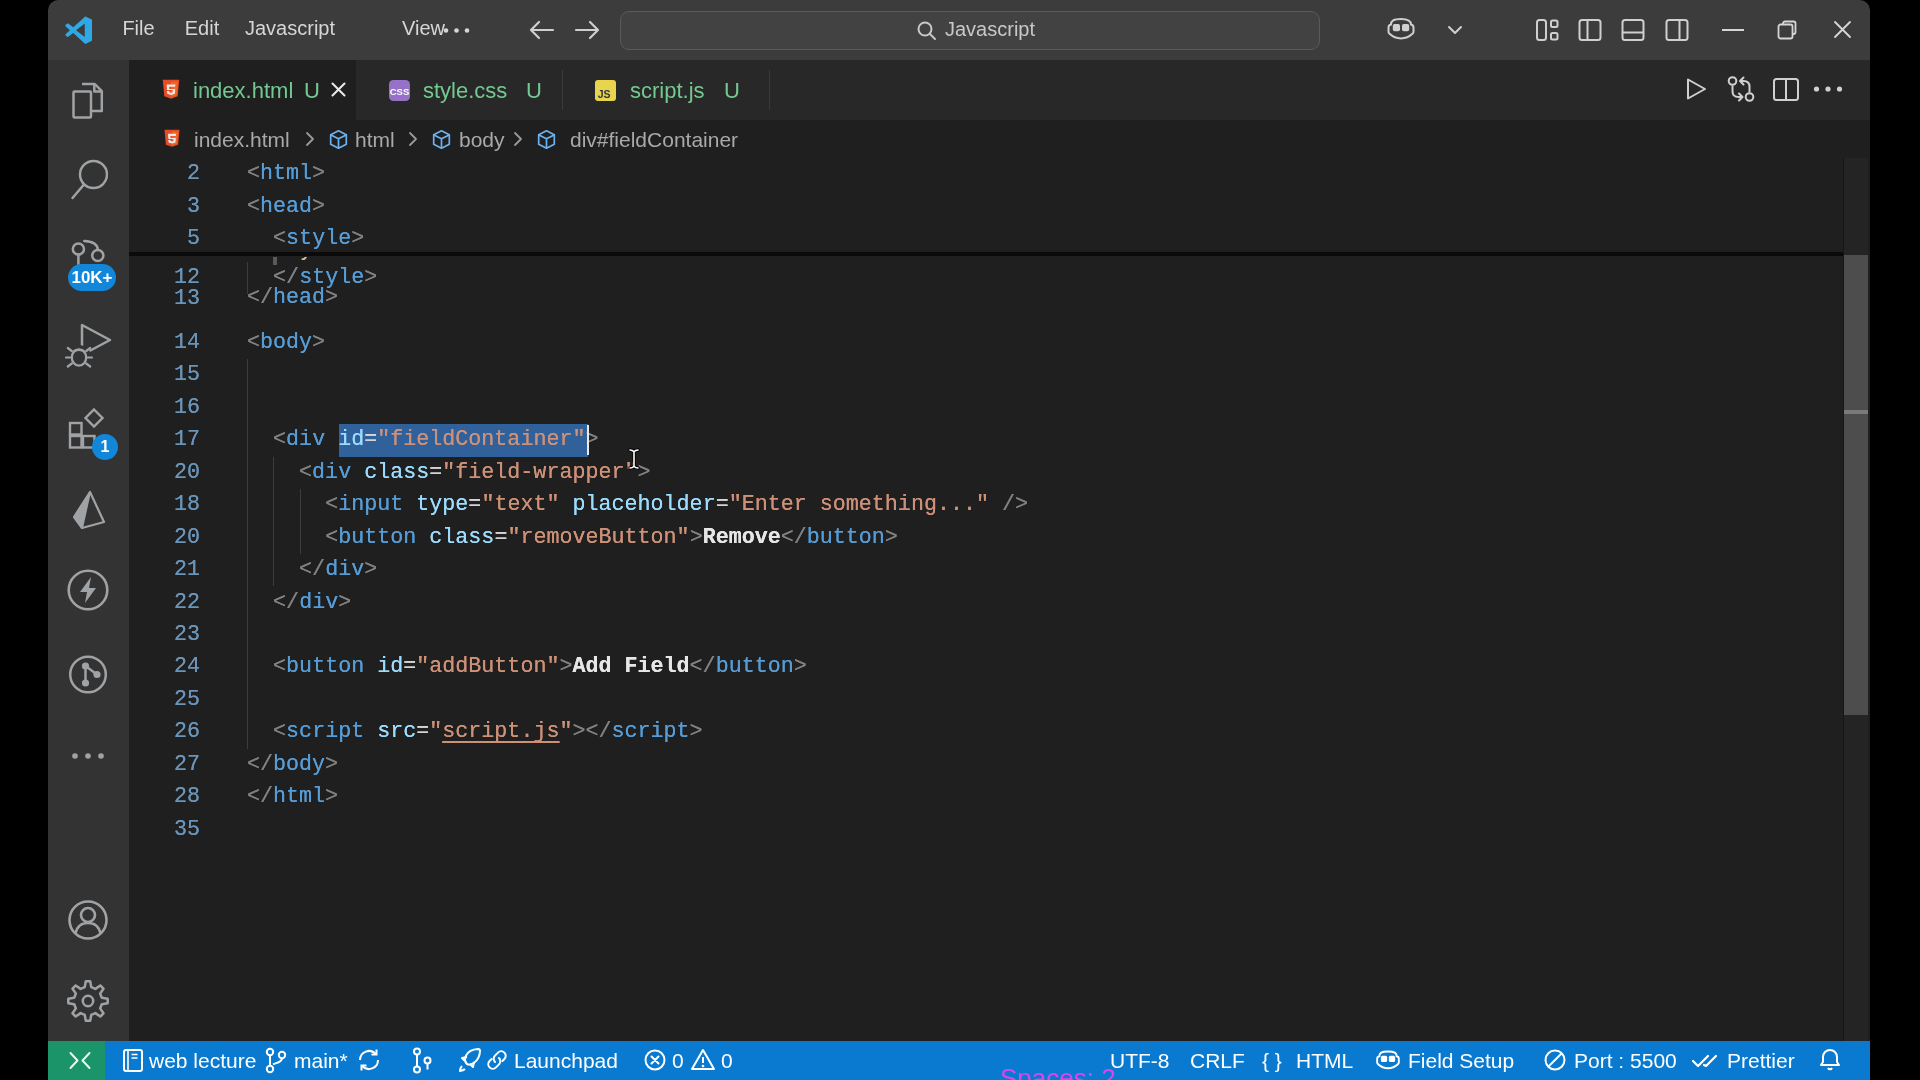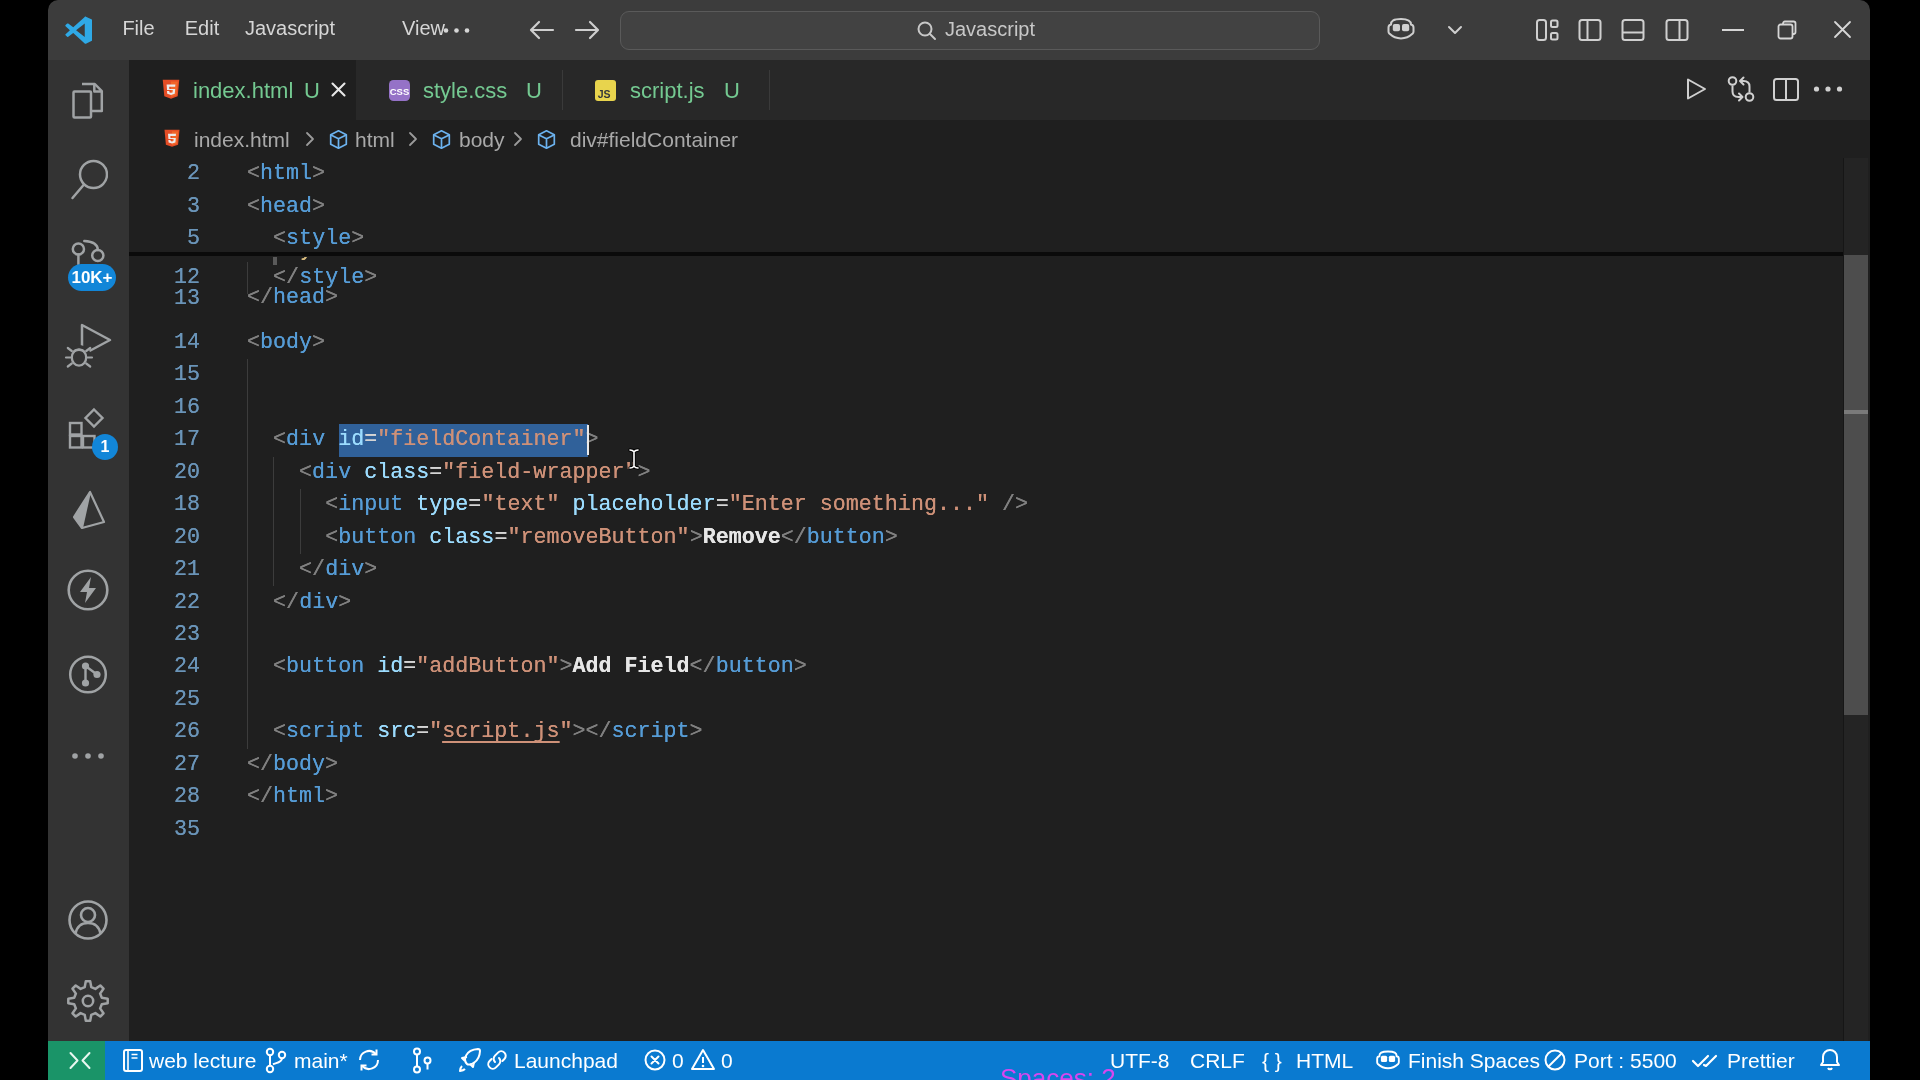--- a/index.html
+++ b/index.html
@@ -314,21 +314,21 @@
 <div class="abs" style="left:952px;top:1063px;font-size:26px;color:#d946ef">Spaces: 2</div>
 <div class="abs" style="left:1062px;top:1049px;font-size:21px;color:#ffffff">UTF-8</div>
 <div class="abs" style="left:1142px;top:1049px;font-size:21px;color:#ffffff">CRLF</div>
 <div class="abs" style="left:1214px;top:1049px;font-size:21px;color:#ffffff">{ }</div>
 <div class="abs" style="left:1248px;top:1049px;font-size:21px;color:#ffffff">HTML</div>
 <svg class="abs" style="left:1326px;top:1048px" width="28" height="26" viewBox="0 0 32 30">
 <path d="M6 9.5C6 5.9 8.5 4 16 4s10 1.9 10 5.5c2 .3 2.5 1.2 2.5 3v4c0 .8-.2 1.4-.8 2-3.2 3-7.3 4.9-11.7 4.9S7.5 21.5 4.3 18.5c-.6-.6-.8-1.2-.8-2v-4c0-1.8.5-2.7 2.5-3z" fill="none" stroke="#ffffff" stroke-width="2.2"></path>
 <rect x="7.8" y="9" width="7.2" height="7.2" rx="1.8" fill="#ffffff"></rect>
 <rect x="17" y="9" width="7.2" height="7.2" rx="1.8" fill="#ffffff"></rect>
     </svg>
-<div class="abs" style="left:1360px;top:1049px;font-size:21px;color:#ffffff">Finish Spaces</div>
+<div class="abs" style="left:1360px;top:1049px;font-size:21px;color:#ffffff">Field Setup</div>
 <svg class="abs" style="left:1495px;top:1048px" width="24" height="24" viewBox="0 0 24 24">
 <circle cx="12" cy="12" r="9.5" stroke="#ffffff" stroke-width="2" fill="none"></circle>
 <path d="M5.5 18.5l13-13" stroke="#ffffff" stroke-width="2"></path>
     </svg>
 <div class="abs" style="left:1526px;top:1049px;font-size:21px;color:#ffffff">Port : 5500</div>
 <svg class="abs" style="left:1643px;top:1049px" width="30" height="22" viewBox="0 0 30 22">
 <path d="M2 12l5 5L17 7M13 16l2 1L25 7" stroke="#ffffff" stroke-width="2.2" fill="none" stroke-linecap="round" stroke-linejoin="round"></path>
     </svg>
 <div class="abs" style="left:1679px;top:1049px;font-size:21px;color:#ffffff">Prettier</div>
 <svg class="abs" style="left:1770px;top:1047px" width="24" height="26" viewBox="0 0 24 26">

